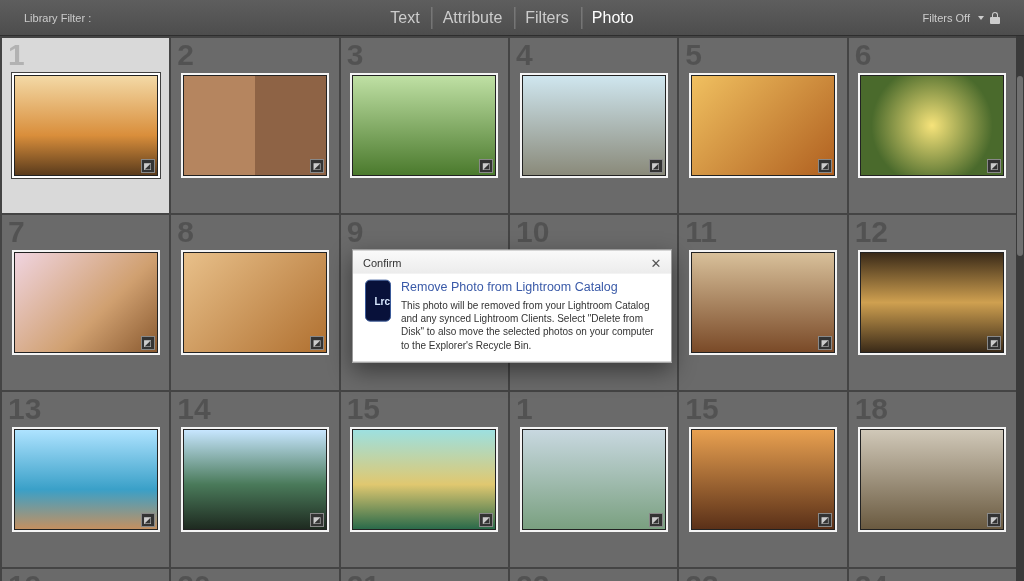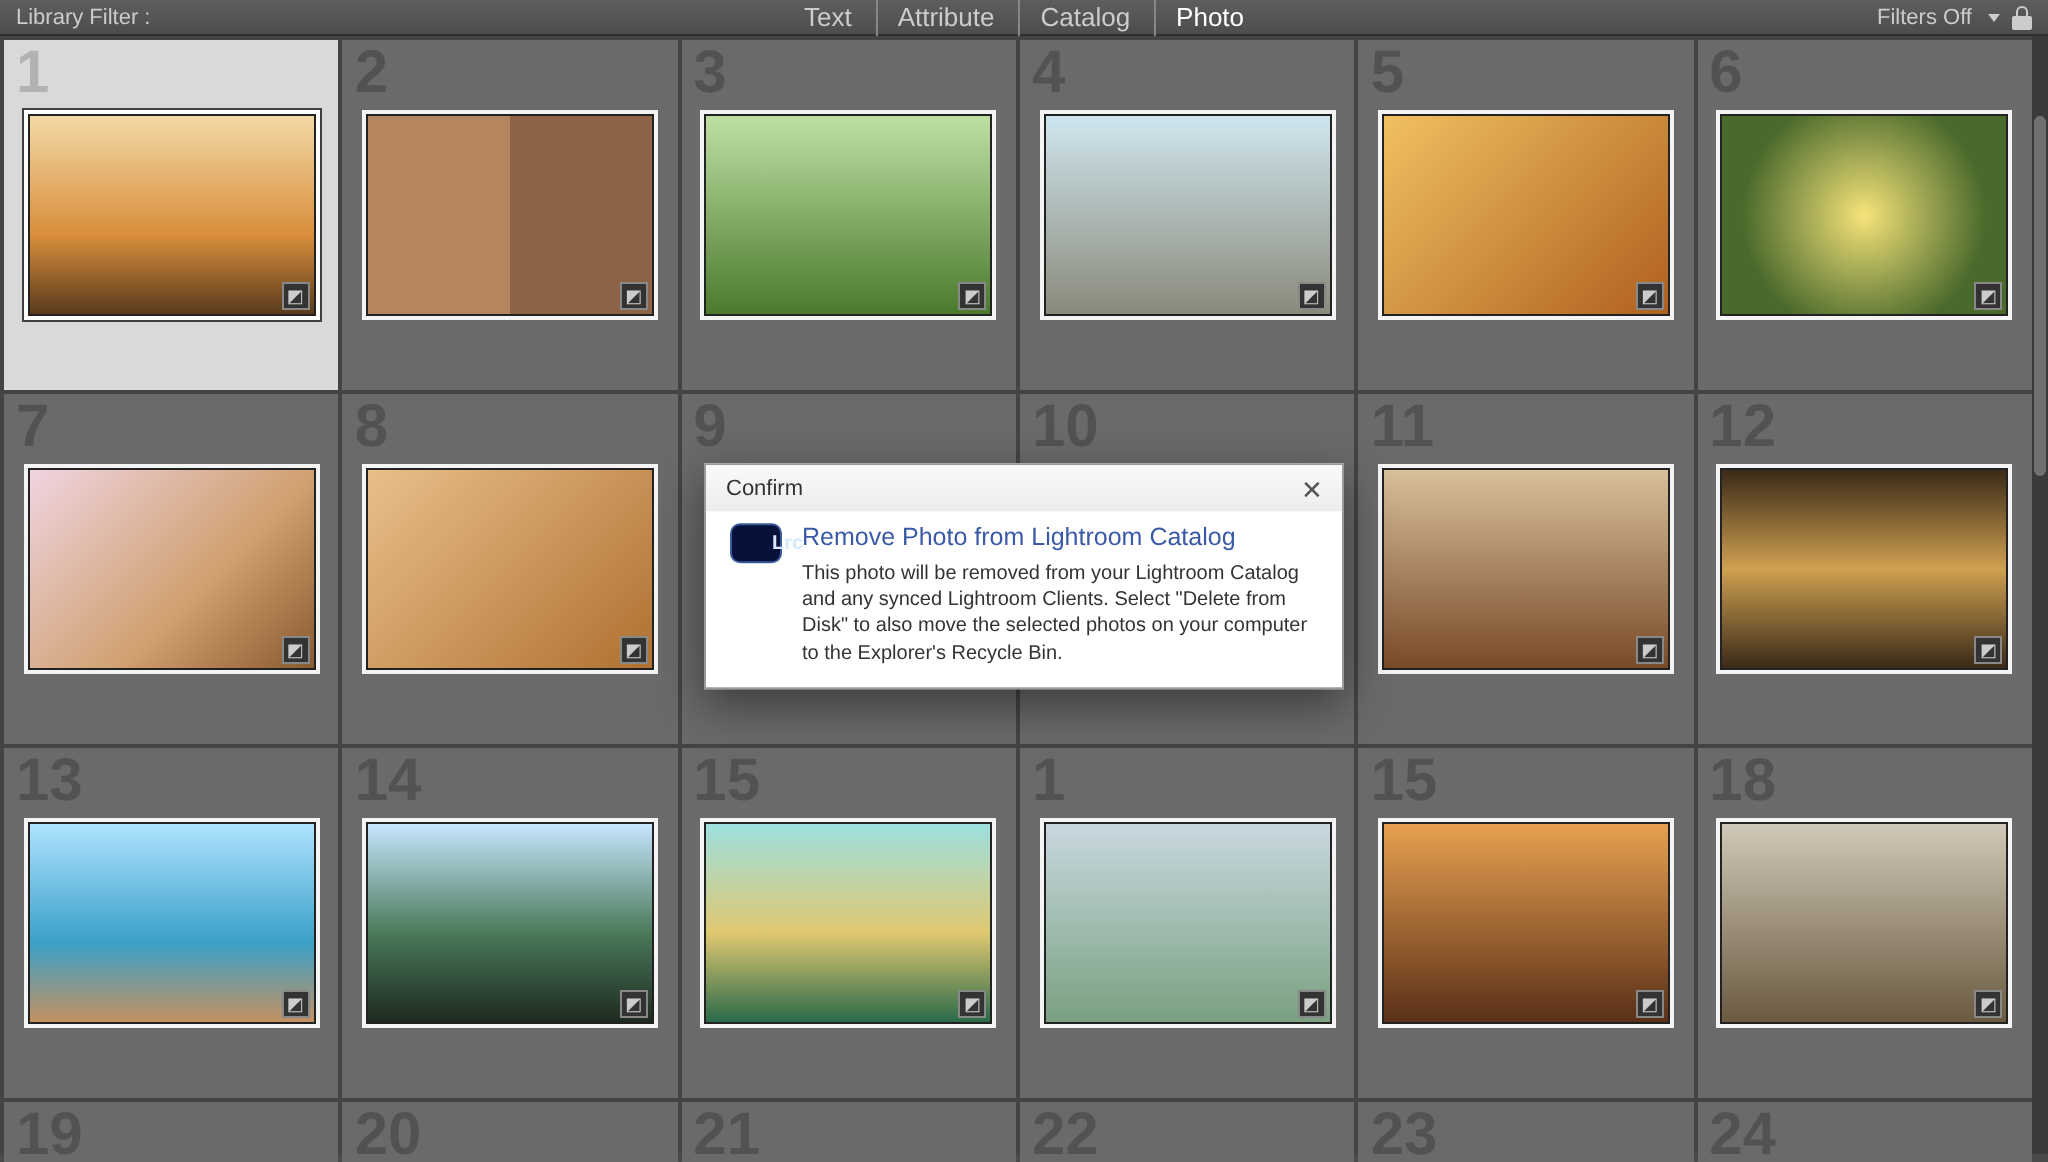--- a/index.html
+++ b/index.html
@@ -1,30 +1,30 @@
 <!DOCTYPE html>
 <html><head>
 <meta charset="utf-8">
 <style>
   * { box-sizing: border-box; margin: 0; padding: 0; }
   html, body { width: 1024px; height: 581px; overflow: hidden; font-family: "Segoe UI", Tahoma, sans-serif; background:#4a4a4a; }
   
   .filterbar {
-    height: 18px;
+    height: 36px;
     background: linear-gradient(#5e5e5e,#4d4d4d);
     border-bottom:1px solid #2e2e2e;
     display:flex; align-items:center;
     font-size:11px; color:#cccccc;
-    padding:0 8px;
+    padding:0 24px;
     position:relative;
   }
   .filterbar .label { margin-right:14px; }
   .filterbar .center-group { position:absolute; left:50%; transform:translateX(-50%); display:flex; align-items:center; gap:2px; }
   .filterbar .tab {
-    padding:2px 10px; font-size:13px; color:#ccc; cursor:pointer;
+    padding:2px 10px; font-size:16px; color:#ccc; cursor:pointer;
   }
   .filterbar .tab.sep { border-left:1px solid #888; }
   .filterbar .tab.active { color:#fff; font-weight:500; }
   .filterbar .right-group { margin-left:auto; display:flex; align-items:center; gap:6px;text-align:center; }
   .filterbar .chev { width:0;height:0;border-left:3px solid transparent;border-right:3px solid transparent;border-top:4px solid #ccc; display:inline-block; margin-left:2px;}
   .filterbar .lock { width:10px; height:12px; position:relative; }
   .filterbar .lock::before { content:""; position:absolute; bottom:0; left:0; width:10px; height:7px; background:#ccc; border-radius:1px;}
   .filterbar .lock::after { content:""; position:absolute; top:0; left:2px; width:4px; height:5px; border:1px solid #ccc; border-bottom:none; border-radius:3px 3px 0 0;}
   
   .grid-wrap { position:relative; height:559px; background:#444; }
@@ -97,43 +97,43 @@
   }
   .dialog .titlebar {
     display:flex; align-items:center; justify-content:space-between;
     padding:5px 8px 4px 10px;
     font-size:11px; color:#333;
     background:linear-gradient(#fafafa,#ececec);
   }
   .dialog .close { width:14px;height:14px;display:flex;align-items:center;justify-content:center;color:#555;font-size:13px;cursor:pointer;}
   .dialog .body { display:flex; gap:10px; padding:6px 12px 10px 12px; }
   .dialog .appicon {
-    width:26px;height:20px;flex:0 0 26px;
-    background:#08113a;border-radius:5px;display:flex;align-items:center;justify-content:flex-start;
-    color:#d8e8ff;font-size:10px;font-weight:600;font-family:Arial,sans-serif;border:1px solid #3a5a9a;padding-left:20px;
+    width:26px;height:42px;flex:0 0 26px;
+    background:#08113a;border-radius:5px;display:flex;align-items:center;justify-content:flex-end;
+    color:#d8e8ff;font-size:10px;font-weight:600;font-family:Arial,sans-serif;border:1px solid #3a5a9a;
   }
   .dialog .content { flex:1; }
   .dialog h3 { font-size:12.5px; color:#3a5aa8; font-weight:400; margin-bottom:5px; }
   .dialog p { font-size:10px; line-height:1.32; color:#333; }
   .dialog .buttons { display:flex; gap:8px; justify-content:center; padding:4px 12px 12px 12px;}
   .dialog button {
     font-size:11px; padding:3px 10px; border:1px solid #9a9a9a; background:linear-gradient(#fdfdfd,#ececec);
     border-radius:2px; cursor:pointer; color:#222;
   }
   .dialog button.primary { border:1px solid #3a78d8; box-shadow:0 0 0 1px #9ec1ef inset; padding:3px 10px; }
 </style>
 </head>
 <body>
 
 <div class="filterbar">
   <span class="label">Library Filter :</span>
   <div class="center-group">
     <span class="tab">Text</span>
     <span class="tab sep">Attribute</span>
-    <span class="tab sep">Catalog</span>
+    <span class="tab sep">Filters</span>
     <span class="tab sep active">Photo</span>
   </div>
   <div class="right-group">
     <span>Filters Off</span>
     <span class="chev"></span>
     <span class="lock"></span>
   </div>
 </div>
 
 <div class="grid-wrap">

